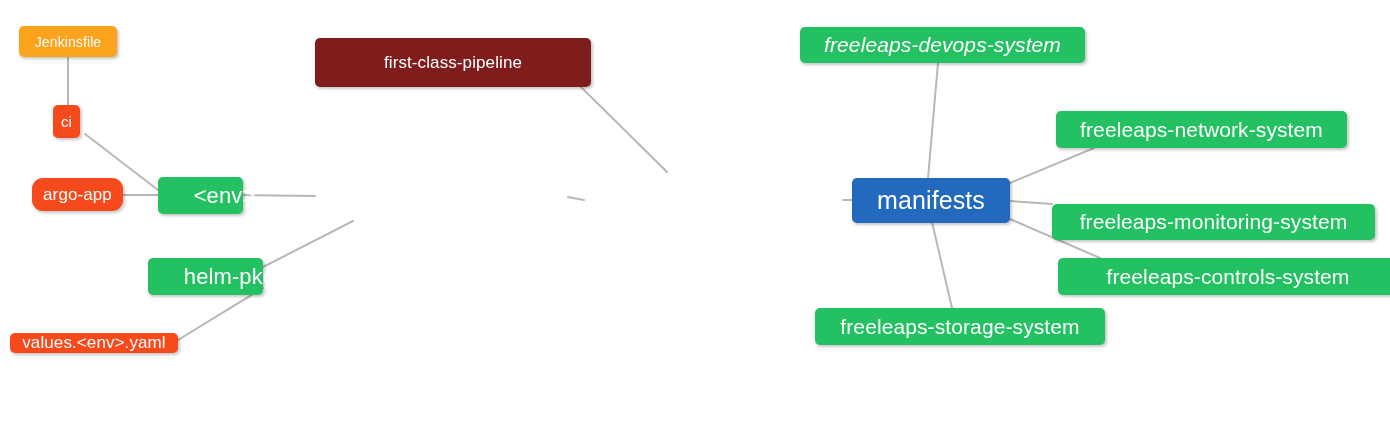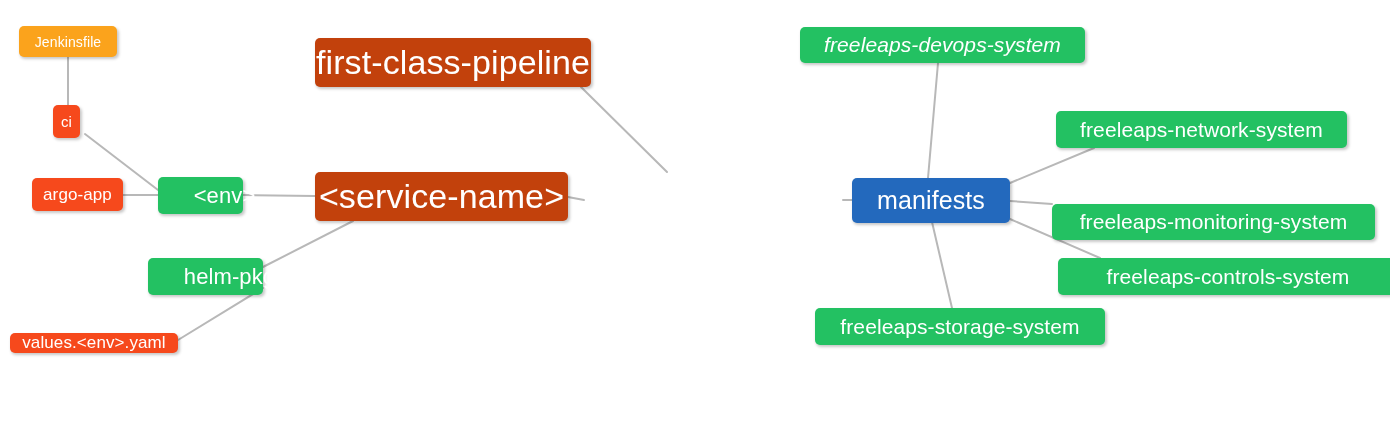--- a/index.html
+++ b/index.html
@@ -46,22 +46,22 @@
     box-shadow: 1.5px 2px 3px rgba(0,0,0,0.22);
     letter-spacing: 0.1px;
     user-select: none;
   }
   .node-root {
     background: #3c3733;
     font-size: 30px;
     border-radius: 4px;
   }
   .node-branch-blue {
-    background: #c2410c;
-    font-size: 34px;
+    background: #7f1d1d;
+    font-size: 17px;
   }
   .node-branch-blue-sm {
     background: #2369bd;
     font-size: 25px;
   }
   .node-green {
     background: #23c162;
     font-size: 21px;
   }
   .node-green-sm {
@@ -119,43 +119,40 @@
   </svg>
 
   <div class="node node-orange" style="left:19px; top:26px; width:98px; height:31px;">
     <span>Jenkinsfile</span>
   </div>
 
   <div class="node node-red-xs" style="left:53px; top:105px; width:27px; height:33px;">
     <span>ci</span>
   </div>
 
-  <div class="node node-red" style="left:32px; top:178px; width:91px; height:33px;">
+  <div class="node node-red" style="left:32px; top:178px; width:91px; height:33px;border-radius:11px;">
     <span>argo-app</span>
   </div>
 
   <div class="node node-green-sm" style="left:158px; top:177px; width:85px; height:37px;">
     <span>&lt;env&gt;</span>
   </div>
 
   <div class="node node-green-sm" style="left:148px; top:258px; width:115px; height:37px;">
     <span>helm-pkg</span>
   </div>
 
   <div class="node node-red" style="left:10px; top:333px; width:168px; height:20px;">
     <span>values.&lt;env&gt;.yaml</span>
   </div>
 
   <div class="node node-branch-blue" style="left:315px; top:38px; width:276px; height:49px;">
     <span>first-class-pipeline</span>
   </div>
 
-  <div class="node node-branch-blue" style="left:315px; top:172px; width:253px; height:49px;">
-    <span>&lt;service-name&gt;</span>
-  </div>
 
 
   <div class="node node-branch-blue-sm" style="left:852px; top:178px; width:158px; height:45px;">
     <span>manifests</span>
   </div>
 
   <div class="node node-green" style="left:800px; top:27px; width:285px; height:36px;font-style:italic;">
     <span>freeleaps-devops-system</span>
   </div>
 

